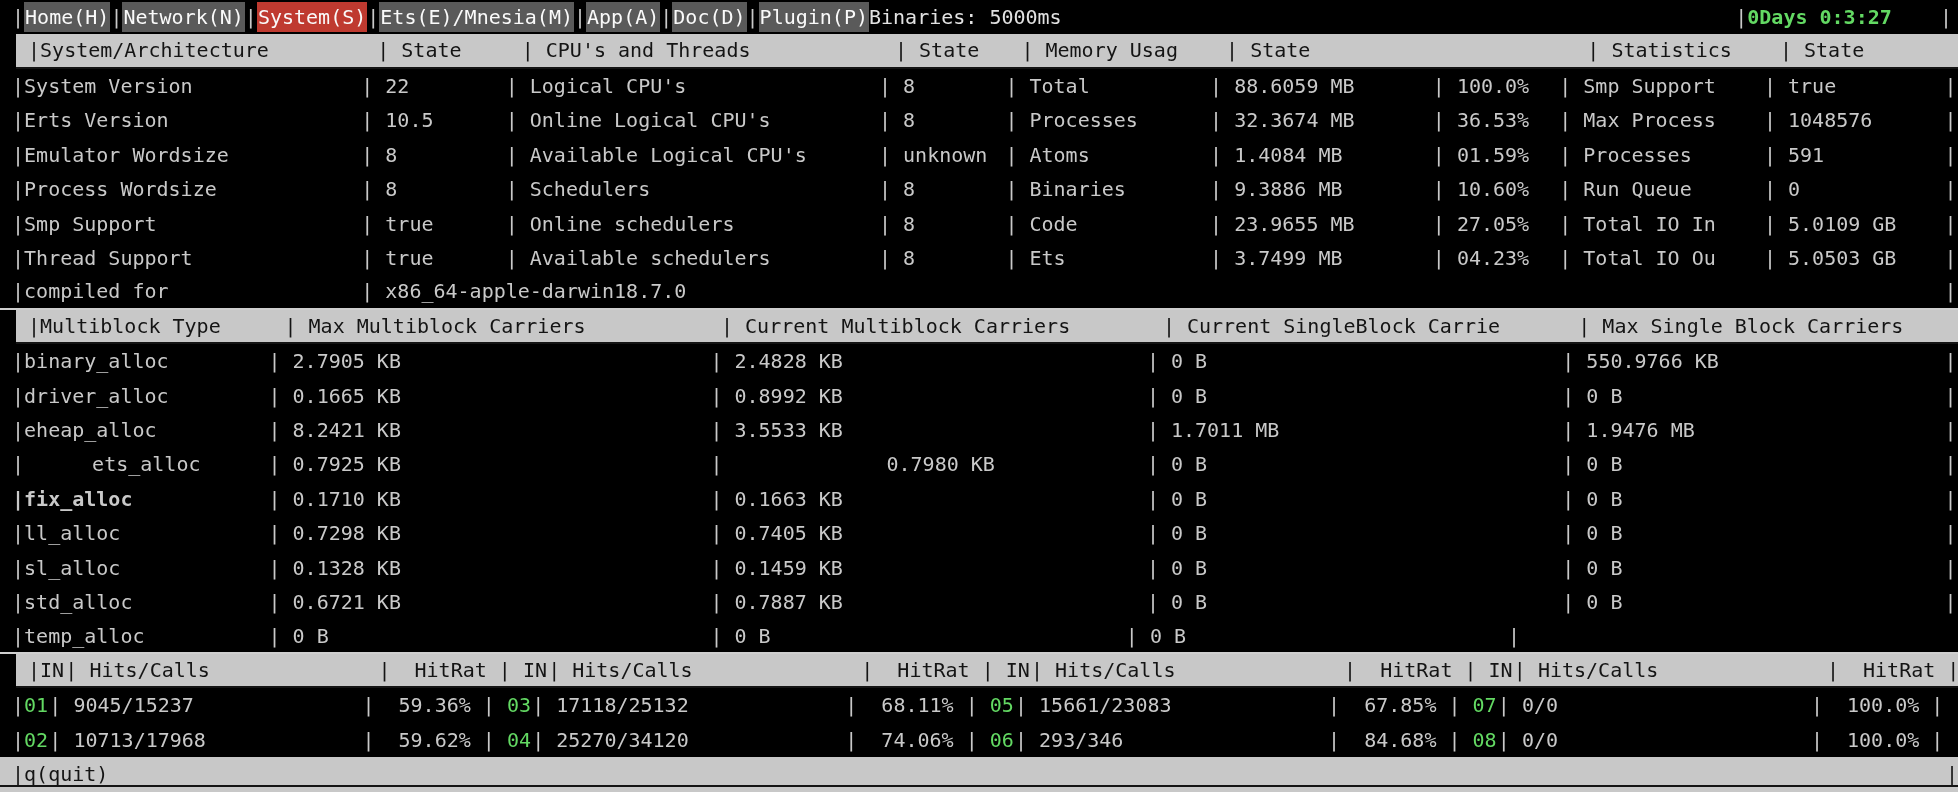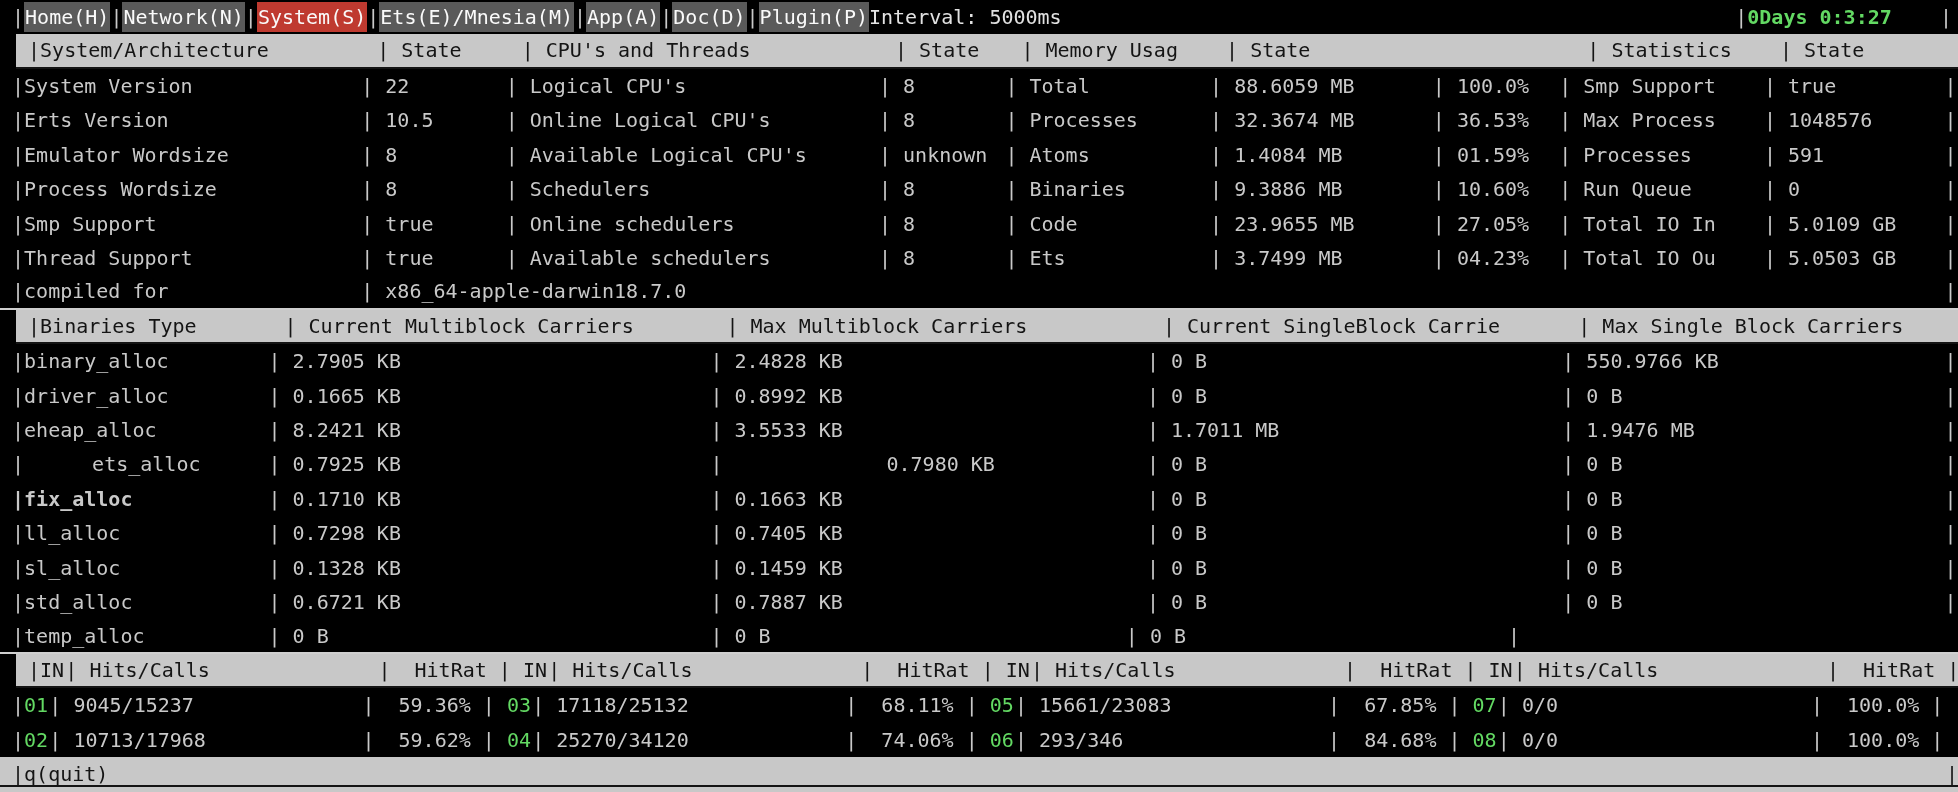--- a/index.html
+++ b/index.html
@@ -66,21 +66,21 @@
     <span class="mpipe"></span>
     <span class="mi active">System(S)</span>
     <span class="mpipe"></span>
     <span class="mi">Ets(E)/Mnesia(M)</span>
     <span class="mpipe"></span>
     <span class="mi">App(A)</span>
     <span class="mpipe"></span>
     <span class="mi">Doc(D)</span>
     <span class="mpipe"></span>
     <span class="mi">Plugin(P)</span>
-    <span class="minterval">Interval: 5000ms</span>
+    <span class="minterval">Binaries: 5000ms</span>
     <span class="mspacer"></span>
     <span class="mpipe"></span>
     <span class="muptime">0Days 0:3:27</span>
     <span class="mpipe m-endpipe"></span>
   </div>
 
   <div class="row hrow">
     <span class="c tight" style="width:29ch">System/Architecture</span>
     <span class="c" style="width:12ch">State</span>
     <span class="c" style="width:31ch">CPU's and Threads</span>
@@ -99,23 +99,23 @@
       <div class="row"><span class="c tight" style="width: 29ch;">Smp Support</span><span class="c" style="width: 12ch;">true</span><span class="c" style="width: 31ch;">Online schedulers</span><span class="c" style="width: 10.5ch;">8</span><span class="c" style="width: 17ch;">Code</span><span class="c" style="width: 18.5ch;">23.9655 MB</span><span class="c" style="width: 10.5ch;">27.05%</span><span class="c" style="width: 17ch;">Total IO In</span><span class="c" style="width: 15ch;">5.0109 GB</span></div>
       <div class="row"><span class="c tight" style="width: 29ch;">Thread Support</span><span class="c" style="width: 12ch;">true</span><span class="c" style="width: 31ch;">Available schedulers</span><span class="c" style="width: 10.5ch;">8</span><span class="c" style="width: 17ch;">Ets</span><span class="c" style="width: 18.5ch;">3.7499 MB</span><span class="c" style="width: 10.5ch;">04.23%</span><span class="c" style="width: 17ch;">Total IO Ou</span><span class="c" style="width: 15ch;">5.0503 GB</span></div>
     </div>
 
   <div class="row ulrow">
     <span class="c tight" style="width:29ch">compiled for</span>
     <span class="c" style="width:131.5ch">x86_64-apple-darwin18.7.0</span>
   </div>
 
   <div class="row hrow">
-    <span class="c tight" style="width:21.3ch">Binaries Type</span>
+    <span class="c tight" style="width:21.3ch">Multiblock Type</span>
+    <span class="c" style="width:36.25ch">Max Multiblock Carriers</span>
     <span class="c" style="width:36.7ch">Current Multiblock Carriers</span>
-    <span class="c" style="width:36.25ch">Max Multiblock Carriers</span>
     <span class="c" style="width:34.5ch">Current SingleBlock Carrie</span>
     <span class="c" style="width:31.75ch">Max Single Block Carriers</span>
   </div>
 
   <div>
       <div class="row"><span class="c tight" style="width: 21.3ch;">binary_alloc</span><span class="c" style="width: 36.7ch;">2.7905 KB</span><span class="c" style="width: 36.25ch;">2.4828 KB</span><span class="c" style="width: 34.5ch;">0 B</span><span class="c" style="width: 31.75ch;">550.9766 KB</span></div>
       <div class="row"><span class="c tight" style="width: 21.3ch;">driver_alloc</span><span class="c" style="width: 36.7ch;">0.1665 KB</span><span class="c" style="width: 36.25ch;">0.8992 KB</span><span class="c" style="width: 34.5ch;">0 B</span><span class="c" style="width: 31.75ch;">0 B</span></div>
       <div class="row"><span class="c tight" style="width: 21.3ch;">eheap_alloc</span><span class="c" style="width: 36.7ch;">8.2421 KB</span><span class="c" style="width: 36.25ch;">3.5533 KB</span><span class="c" style="width: 34.5ch;">1.7011 MB</span><span class="c" style="width: 31.75ch;">1.9476 MB</span></div>
       <div class="row"><span class="c tight" style="width: 21.3ch; text-align: center;">ets_alloc</span><span class="c" style="width: 36.7ch;">0.7925 KB</span><span class="c" style="width: 36.25ch; text-align: center;">0.7980 KB</span><span class="c" style="width: 34.5ch;">0 B</span><span class="c" style="width: 31.75ch;">0 B</span></div>
       <div class="row"><span class="c tight" style="width: 21.3ch; font-weight: bold;">fix_alloc</span><span class="c" style="width: 36.7ch;">0.1710 KB</span><span class="c" style="width: 36.25ch;">0.1663 KB</span><span class="c" style="width: 34.5ch;">0 B</span><span class="c" style="width: 31.75ch;">0 B</span></div>

